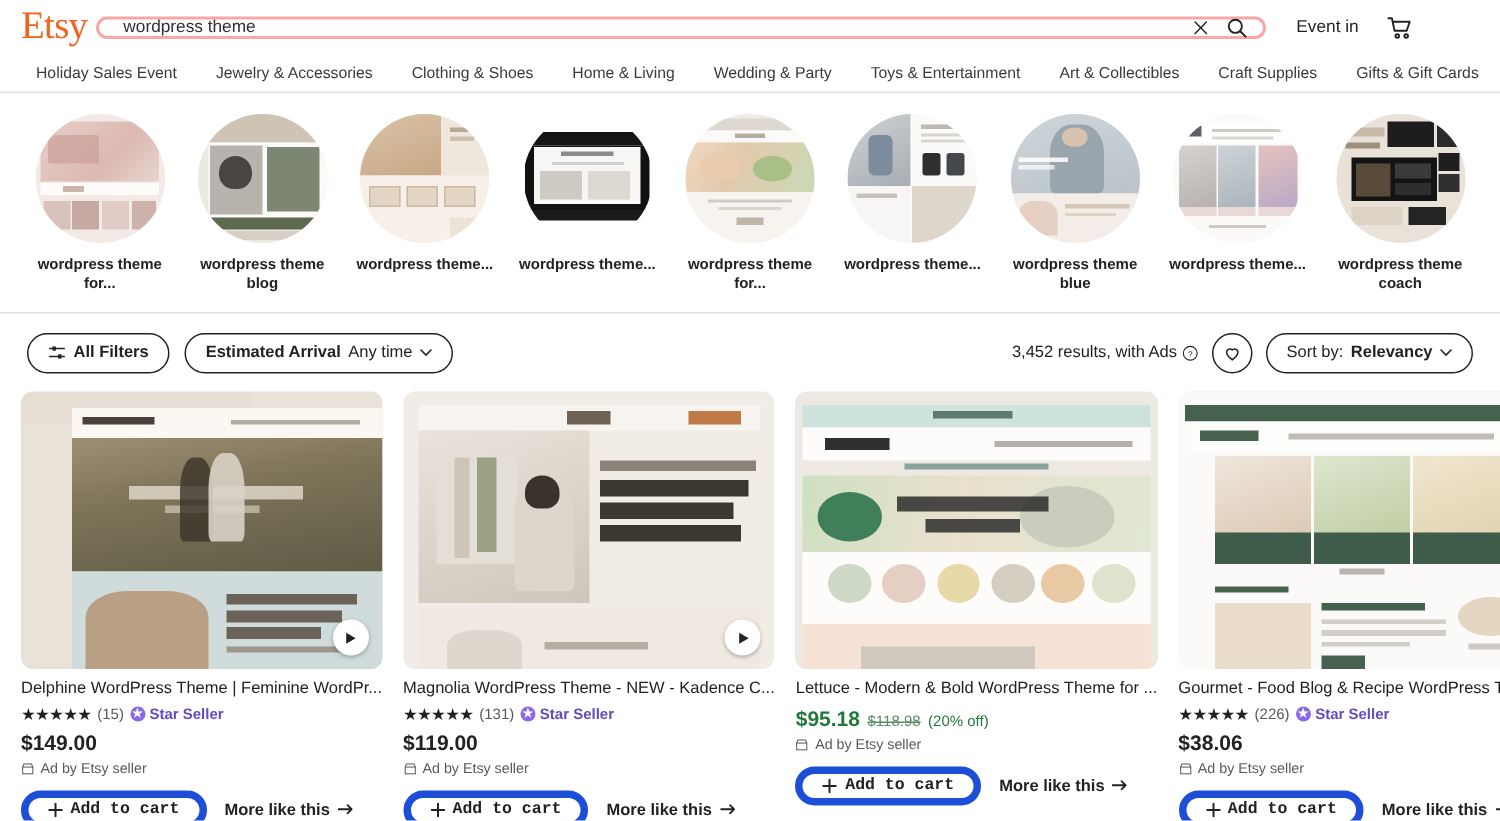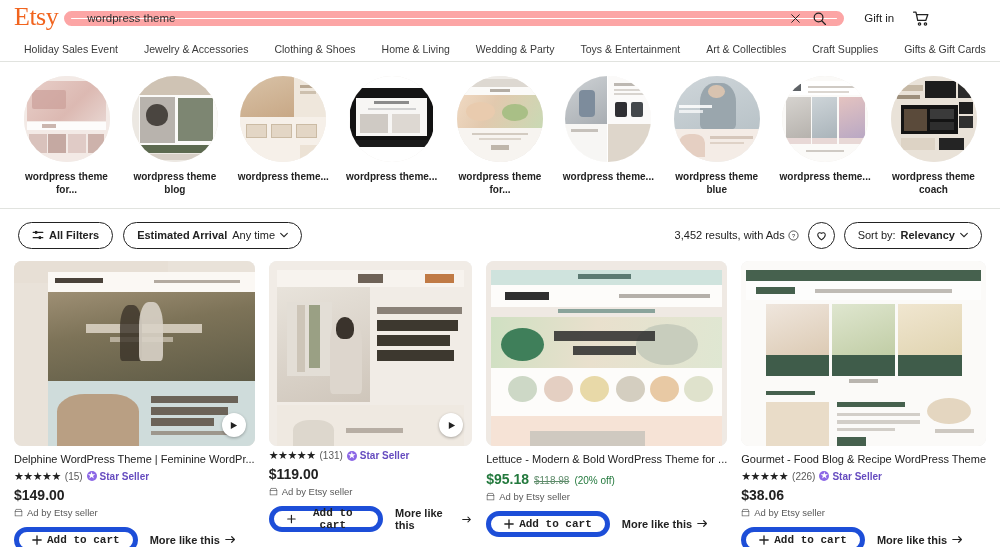--- a/index.html
+++ b/index.html
@@ -27,21 +27,21 @@
     font-weight: 400;
     margin-right: 6px;
     line-height: 1;
     padding-bottom: 2px;
   }
   .search-wrap {
     flex: 1;
     display: flex;
     align-items: center;
     height: 15px;
-    border: 7px solid #fca5a5;
+    border: 2px solid #fca5a5;
     border-radius: 20px;
     background: #fff;
     padding: 0 6px 0 16px;
     max-width: 780px;
   }
   .search-input {
     flex: 1;
     border: 0;
     outline: none;
     font-size: 11.5px;
@@ -255,21 +255,21 @@
       </svg>
     </button>
     <button class="icon-btn">
       <svg width="15" height="15" viewBox="0 0 24 24" fill="none" stroke="#222" stroke-width="2" stroke-linecap="round">
         <circle cx="10.5" cy="10.5" r="7"></circle>
           <line x1="16" y1="16" x2="21.5" y2="21.5"></line>
       </svg>
     </button>
   </div>
 
-  <div class="signin">Gift in</div>
+  <div class="signin">Event in</div>
 
   <div class="cart-btn">
     <svg width="19" height="19" viewBox="0 0 24 24" fill="none" stroke="#222" stroke-width="1.6" stroke-linecap="round" stroke-linejoin="round">
       <path d="M2 4h3l2.2 10.5h10.2L20 7H6"></path>
       <circle cx="9.5" cy="19" r="1.5"></circle>
         <circle cx="17" cy="19" r="1.5"></circle>
     </svg>
   </div>
 </div>
 
@@ -559,20 +559,21 @@
      <div class="mk-box" style="left:4%;top:78%;width:92%;height:22%;background:#efe9e1"></div>
      <div class="mk-box" style="left:12%;top:86%;width:20%;height:14%;background:#ddd7cd;border-radius:40% 40% 0 0"></div>
      <div class="mk-box" style="left:38%;top:90%;width:28%;height:3%;background:#b7aea4"></div>
    </div>
         <div class="play-btn">
          <svg width="9" height="9" viewBox="0 0 10 10">
             <path d="M2 1 L9 5 L2 9 Z" fill="#222"></path>
           </svg>
        </div>
       </div>
+    <div class="card-title">Magnolia WordPress Theme - NEW - Kadence C...</div>
     <div class="rating-row">
          <span class="stars">★★★★★</span>
          <span class="rating-count">(131)</span>
          <span class="star-seller">
            <span class="ss-badge">★</span>
            <span>Star Seller</span>
          </span>
        </div>
     <div class="price-row">
       <span class="price ">$119.00</span>

